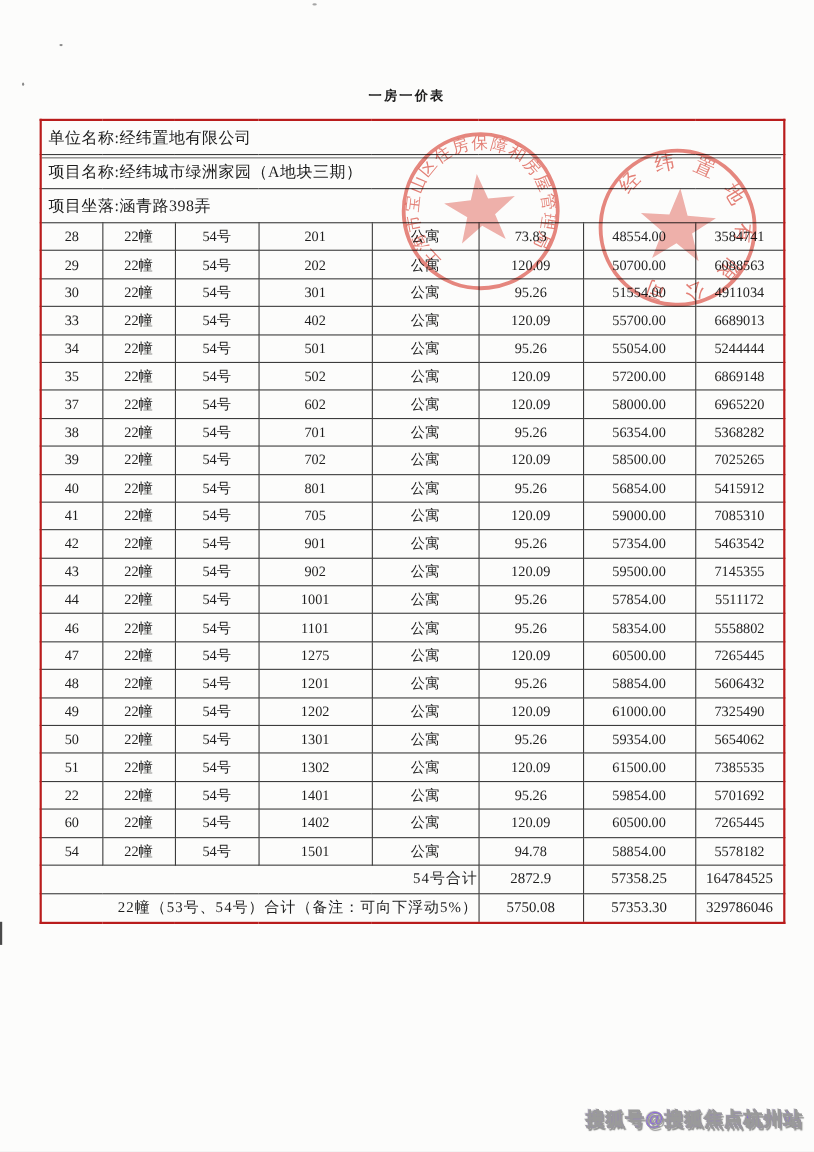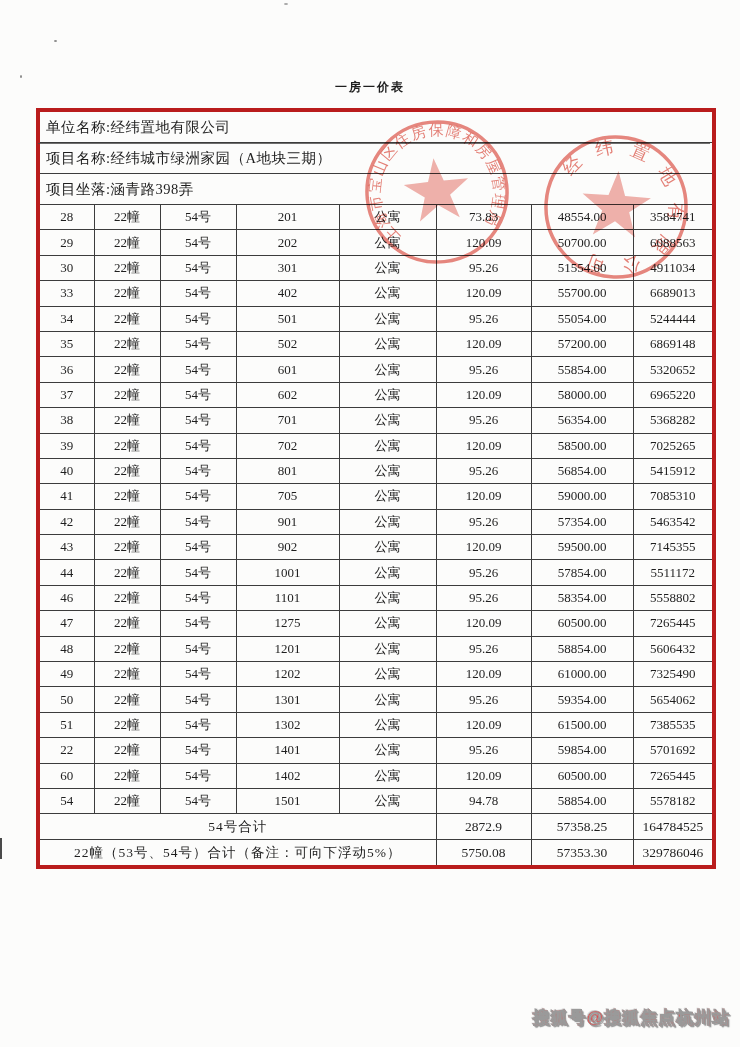--- a/index.html
+++ b/index.html
@@ -13,54 +13,54 @@
     overflow:hidden;
   }
   .doc-title{
     position:absolute;top:79px;left:0;width:100%;
     text-align:center;font-size:12px;font-weight:bold;
     letter-spacing:2px;margin:0;
   }
   table.price-table{
     position:absolute;left:36px;top:108px;width:676px;
     border-collapse:collapse;table-layout:fixed;
-    border:4px solid #b91c1c;
+    border:2px solid #b91c1c;
     font-family:Liberation Serif, serif;
   }
   table.price-table td{
     border:1px solid #3c3c3c;
     text-align:center;vertical-align:middle;
     font-size:13px;padding:0;
     white-space:nowrap;overflow:hidden;
   }
   tr.info-row td{
     text-align:left;font-size:14.5px;font-weight:500;
     padding-left:6px;height:30px;letter-spacing:0.5px;
   }
   tr.data-row td{height:24.4px;}
   tr.summary-row td{height:25px;font-size:13.5px;}
-  tr.summary-row td.sum-label{letter-spacing:1px;}
+  tr.summary-row td.sum-label{letter-spacing:1px;text-align:right;}
   .hairline{
     position:absolute;left:38px;top:143px;width:672px;height:1px;
     background:#4a4a4a;opacity:.8;
   }
   .stamp{
     position:absolute;
     color:#dc4b3e;
     opacity:.78;
     mix-blend-mode:multiply;
     z-index:5;
   }
   .stamp-gov{left:357px;top:112px;transform:rotate(-6deg);}
   .stamp-company{left:536px;top:127px;transform:rotate(4deg);}
   .watermark{
     position:absolute;right:10px;top:1006px;z-index:6;
     font-family:"Liberation Sans","DejaVu Sans",sans-serif;
     font-size:17px;font-weight:bold;letter-spacing:1px;
-    color:#ef4444;
+    color:#8b5cf6;
     -webkit-text-stroke:0.6px #9a9a9a;
     text-shadow:1px 1px 0 #9a9a9a,2px 2px 1px #8f8f8f,-1px -1px 0 #d6d6d6;
   }
   .speck{position:absolute;background:#8a8a8a;border-radius:50%;}
   .speck.s1{left:54px;top:40px;width:3px;height:2px;}
   .speck.s2{left:20px;top:75px;width:2px;height:3px;}
   .speck.s3{left:284px;top:3px;width:4px;height:2px;background:#a5a5a5;}
   .edge-artifact{
     position:absolute;left:0;top:838px;width:2px;height:21px;
     background:#4a4a4a;
@@ -155,30 +155,20 @@
           <td>35</td>
           <td>22幢</td>
           <td>54号</td>
           <td>502</td>
           <td>公寓</td>
           <td>120.09</td>
           <td>57200.00</td>
           <td>6869148</td>
         </tr>
         <tr class="data-row">
-          <td>36</td>
-          <td>22幢</td>
-          <td>54号</td>
-          <td>601</td>
-          <td>公寓</td>
-          <td>95.26</td>
-          <td>55854.00</td>
-          <td>5320652</td>
-        </tr>
-        <tr class="data-row">
           <td>37</td>
           <td>22幢</td>
           <td>54号</td>
           <td>602</td>
           <td>公寓</td>
           <td>120.09</td>
           <td>58000.00</td>
           <td>6965220</td>
         </tr>
         <tr class="data-row">

